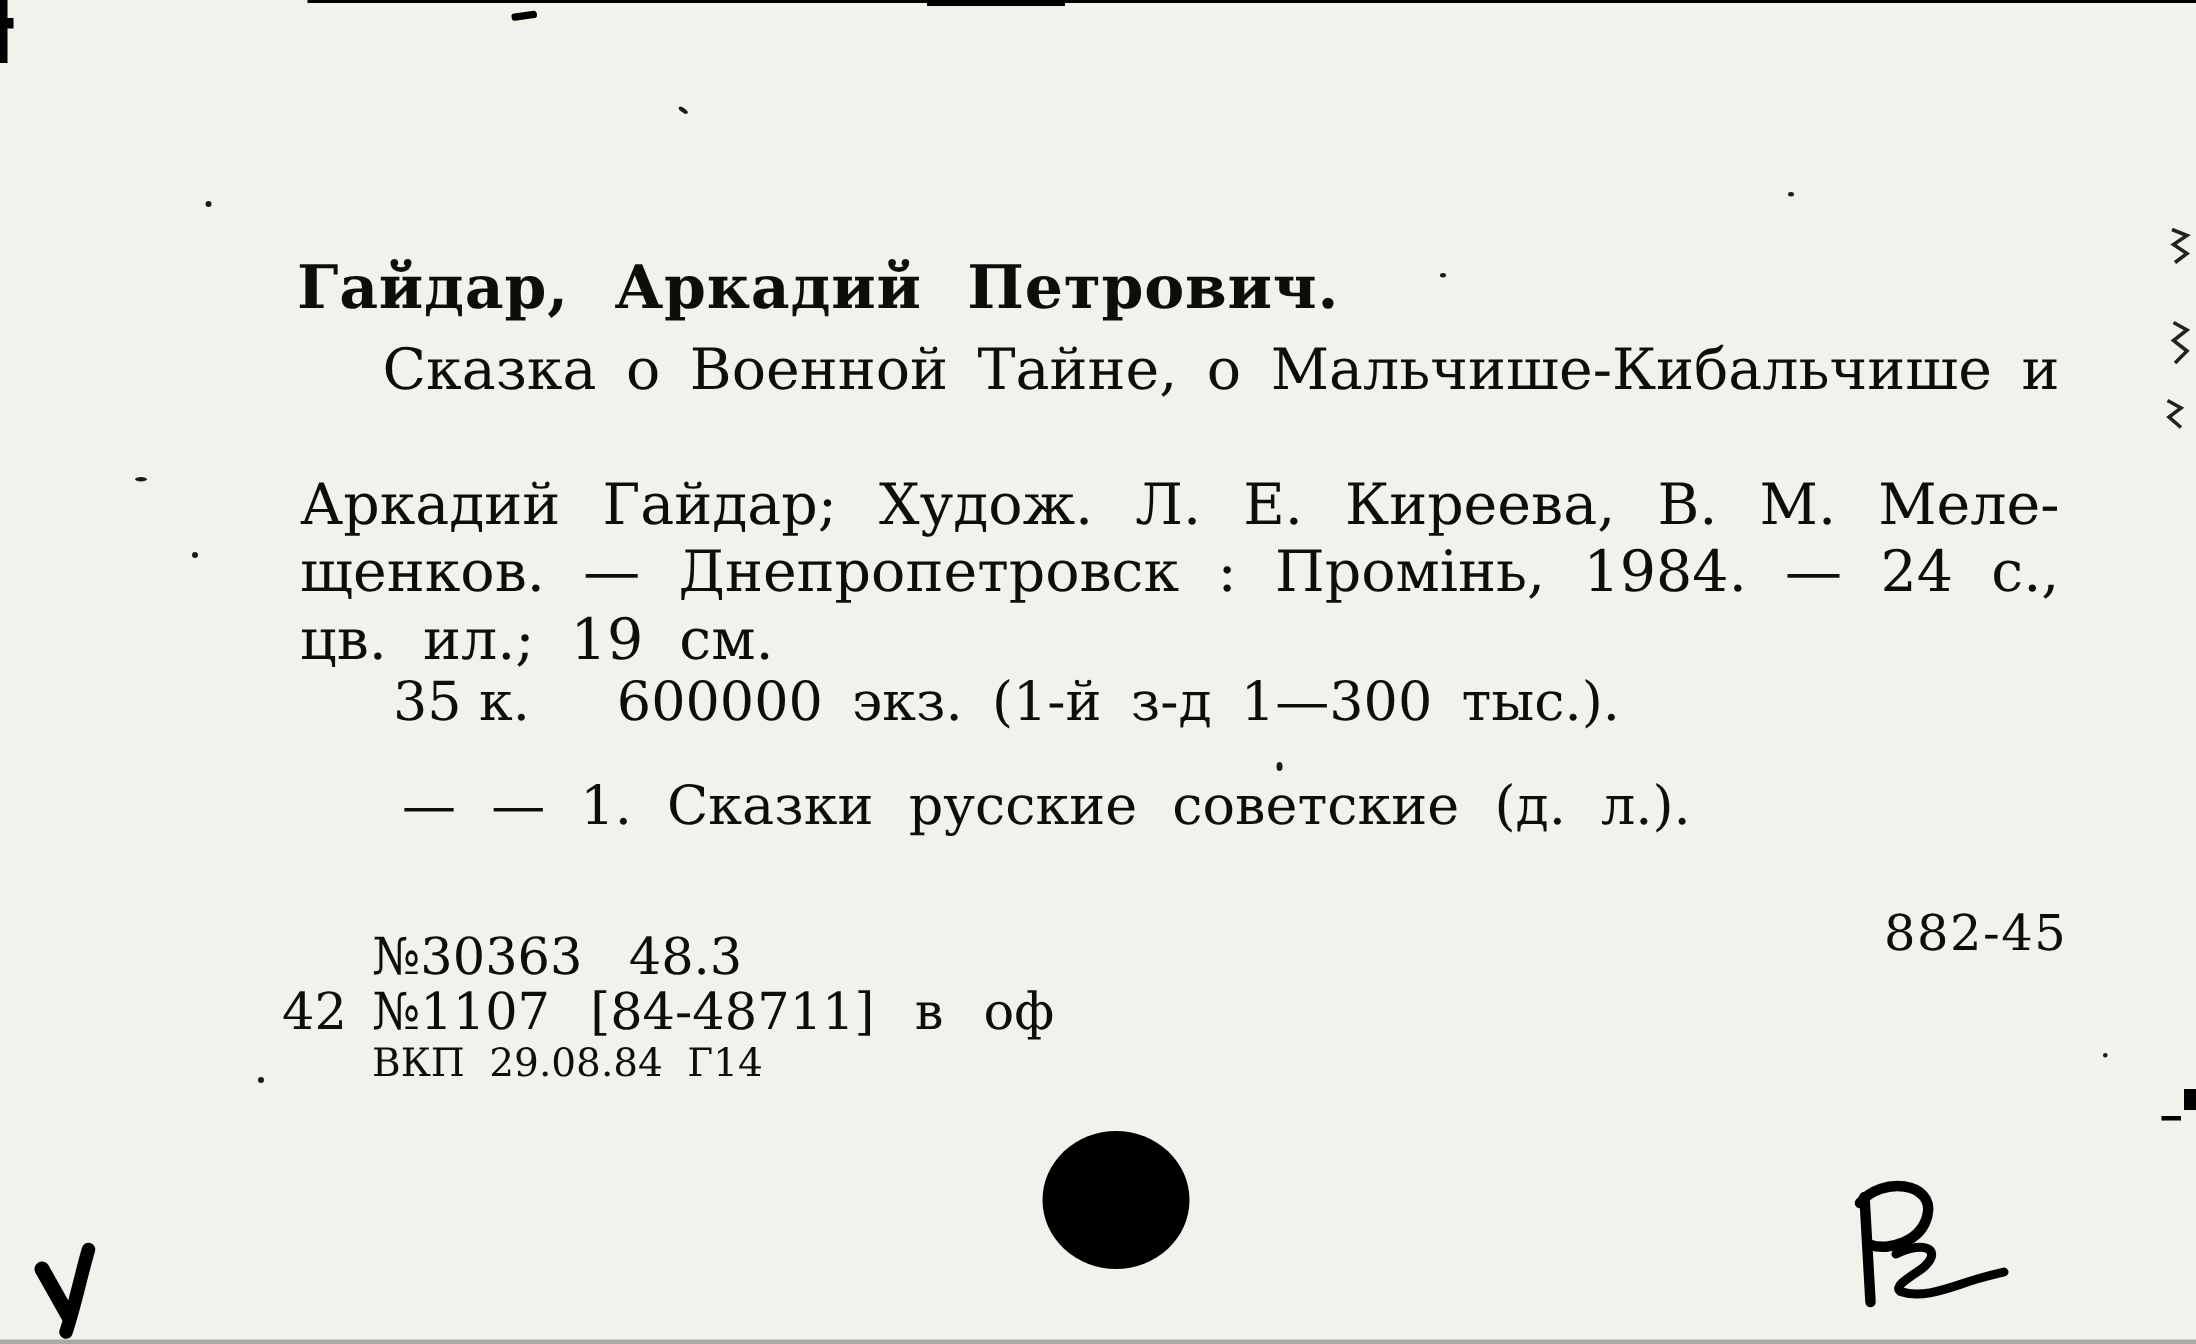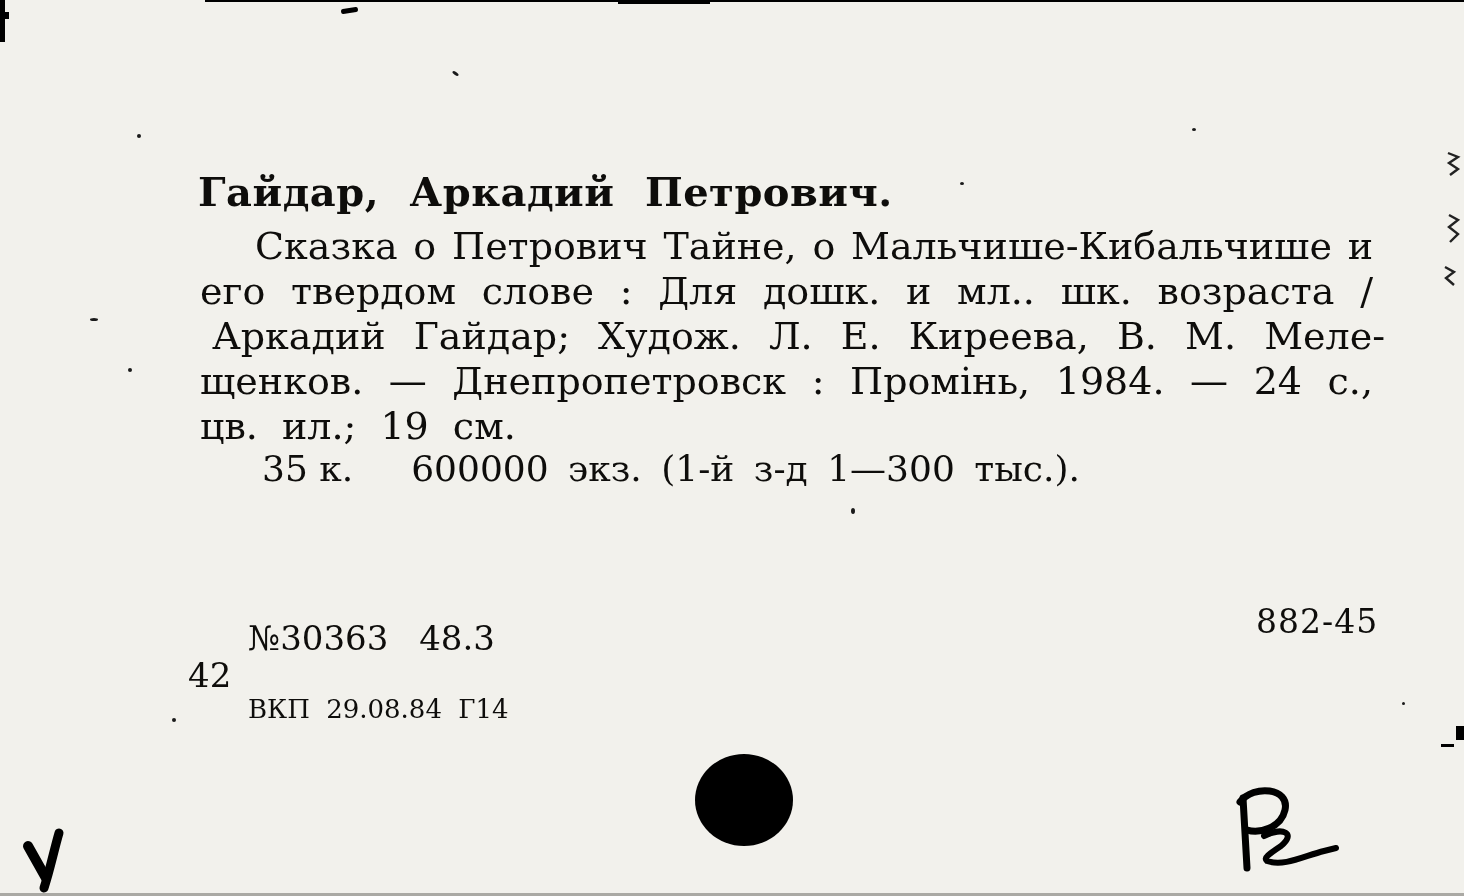--- a/index.html
+++ b/index.html
@@ -17,21 +17,21 @@
     padding-left:32px;
   }
   .line{position:absolute;white-space:nowrap;line-height:1.1;}
   .just{white-space:normal;text-align:justify;text-align-last:justify;}
   .author{
     left:198px;top:170px;width:600px;
     font-size:40px;font-weight:bold;word-spacing:16px;letter-spacing:0.5px;
   }
   .t1{left:255px;top:226px;width:1118px;font-size:38px;}
   .t2{left:200px;top:271px;width:1173px;font-size:38px;}
-  .t3{left:200px;top:316px;width:1173px;font-size:38px;margin-left:12px;}
+  .t3{left:200px;top:316px;width:1173px;font-size:38px;}
   .t4{left:200px;top:361px;width:1173px;font-size:38px;}
   .t5{left:200px;top:406px;font-size:38px;word-spacing:12px;}
   .imprint{left:262px;top:449px;font-size:36px;}
   .imprint .price{margin-right:58px;}
   .imprint .runrest{word-spacing:8px;}
   .tracings{left:268px;top:518px;font-size:36px;word-spacing:12px;}
   .pricecode{left:1256px;top:604px;font-size:33px;letter-spacing:1px;}
   .reg1{left:248px;top:620px;font-size:34px;word-spacing:20px;}
   .reg2p{left:188px;top:657px;font-size:34px;}
   .reg2{left:248px;top:657px;font-size:34px;word-spacing:16px;}
@@ -47,35 +47,36 @@
   .svgmark{position:absolute;}
   .speck{position:absolute;background:#1a1a1a;border-radius:50%;}
 </style>
 </head>
 <body>
 
 <div class="scan">
 
   <div class="line author">Гайдар, Аркадий Петрович.</div>
 
-  <div class="line t1 just">Сказка о Петрович Тайне, о Мальчише-Кибальчише и</div>
-  <div class="line t2 just">его твердом слове : Для дошк. и мл.. шк. возраста /</div>
+  <div class="line t1 just">Сказка о Военной Тайне, о Мальчише-Кибальчише и</div>
   <div class="line t3 just">Аркадий Гайдар; Худож. Л. Е. Киреева, В. М. Меле-</div>
   <div class="line t4 just">щенков. — Днепропетровск : Промінь, 1984. — 24 с.,</div>
   <div class="line t5">цв. ил.; 19 см.</div>
 
   <div class="line imprint">
     <span class="price">35 к.</span><span class="runrest">600000 экз. (1-й з-д 1—300 тыс.).</span>
   </div>
 
+  <div class="line tracings">— — 1. Сказки русские советские (д. л.).</div>
 
   <div class="line pricecode">882-45</div>
 
   <div class="line reg1">№30363 48.3</div>
   <div class="line reg2p">42</div>
+  <div class="line reg2">№1107 [84-48711] в оф</div>
   <div class="line reg3">ВКП 29.08.84 Г14</div>
 
 
   <div class="punch-hole"></div>
 
   <svg class="svgmark" style="left:16px;top:826px;" width="62" height="70" viewBox="0 0 62 70">
     <path d="M12,20 L30,52" stroke="#000" stroke-width="10" stroke-linecap="round" fill="none"></path>
     <path d="M43,7 C38,24 34,44 28,62" stroke="#000" stroke-width="9" stroke-linecap="round" fill="none"></path>
   </svg>
 

